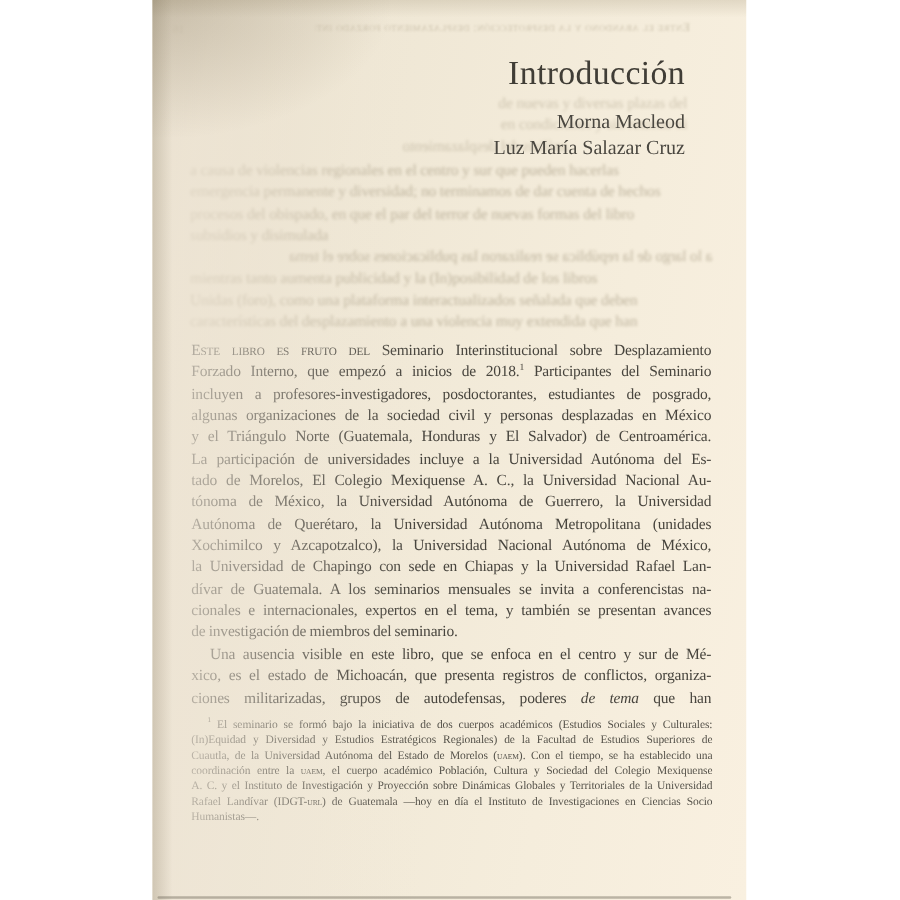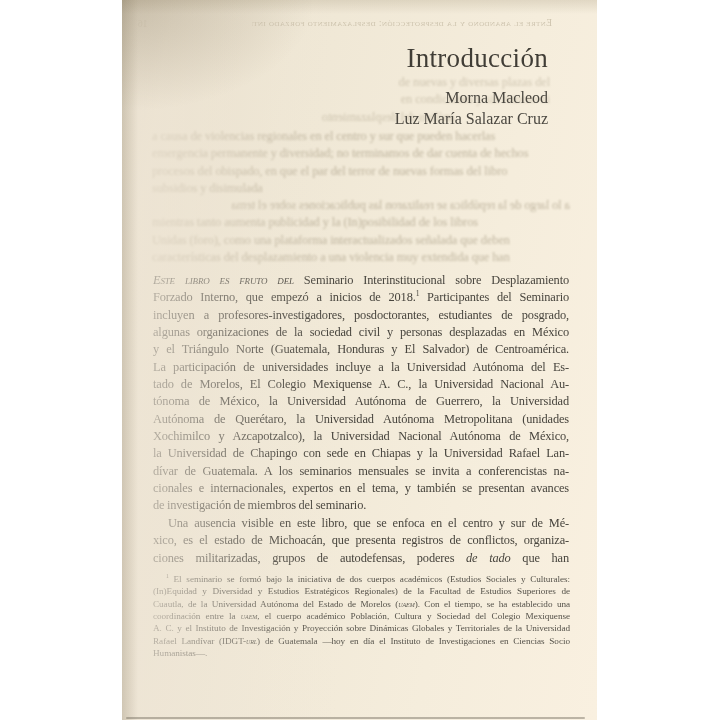--- a/index.html
+++ b/index.html
@@ -55,21 +55,21 @@
   
   .bodytext{position:absolute;left:31px;top:272px;width:416px;color:#47443d;}
   .bodytext .line{
     font-size:12.4px;line-height:17.35px;height:17.35px;
     letter-spacing:-.15px;word-spacing:-.4px;
     text-align:justify;text-align-last:justify;
     white-space:normal;overflow:hidden;
   }
   .line.end{text-align-last:left;}
   .line.indent{text-indent:15px;}
-  .sc{font-variant:small-caps;font-style:italic;}
+  .sc{font-variant:small-caps;}
   .i{font-style:italic;}
   .sup{vertical-align:super;font-size:.62em;line-height:0;}
   
   .footnote{position:absolute;left:31px;top:573px;width:417px;color:#55524a;}
   .footnote .line{
     font-size:9.2px;line-height:12.35px;height:12.35px;
     letter-spacing:-.05px;
     text-align:justify;text-align-last:justify;
     overflow:hidden;
   }
@@ -127,21 +127,21 @@
         <div class="line">tado de Morelos, El Colegio Mexiquense A. C., la Universidad Nacional Au-</div>
         <div class="line">tónoma de México, la Universidad Autónoma de Guerrero, la Universidad</div>
         <div class="line">Autónoma de Querétaro, la Universidad Autónoma Metropolitana (unidades</div>
         <div class="line">Xochimilco y Azcapotzalco), la Universidad Nacional Autónoma de México,</div>
         <div class="line">la Universidad de Chapingo con sede en Chiapas y la Universidad Rafael Lan-</div>
         <div class="line">dívar de Guatemala. A los seminarios mensuales se invita a conferencistas na-</div>
         <div class="line">cionales e internacionales, expertos en el tema, y también se presentan avances</div>
         <div class="line end">de investigación de miembros del seminario.</div>
         <div class="line indent">Una ausencia visible en este libro, que se enfoca en el centro y sur de Mé-</div>
         <div class="line">xico, es el estado de Michoacán, que presenta registros de conflictos, organiza-</div>
-        <div class="line">ciones militarizadas, grupos de autodefensas, poderes <span class="i">de tado</span> que han</div>
+        <div class="line">ciones militarizadas, grupos de autodefensas, poderes <span class="i">de tema</span> que han</div>
       </div>
 
     <div class="footnote">
         <div class="line indent"><span class="sup">1</span> El seminario se formó bajo la iniciativa de dos cuerpos académicos (Estudios Sociales y Culturales:</div>
         <div class="line">(In)Equidad y Diversidad y Estudios Estratégicos Regionales) de la Facultad de Estudios Superiores de</div>
         <div class="line">Cuautla, de la Universidad Autónoma del Estado de Morelos (<span class="sc">uaem</span>). Con el tiempo, se ha establecido una</div>
         <div class="line">coordinación entre la <span class="sc">uaem</span>, el cuerpo académico Población, Cultura y Sociedad del Colegio Mexiquense</div>
         <div class="line">A. C. y el Instituto de Investigación y Proyección sobre Dinámicas Globales y Territoriales de la Universidad</div>
         <div class="line">Rafael Landívar (IDGT-<span class="sc">url</span>) de Guatemala —hoy en día el Instituto de Investigaciones en Ciencias Socio</div>
         <div class="line end">Humanistas—.</div>

